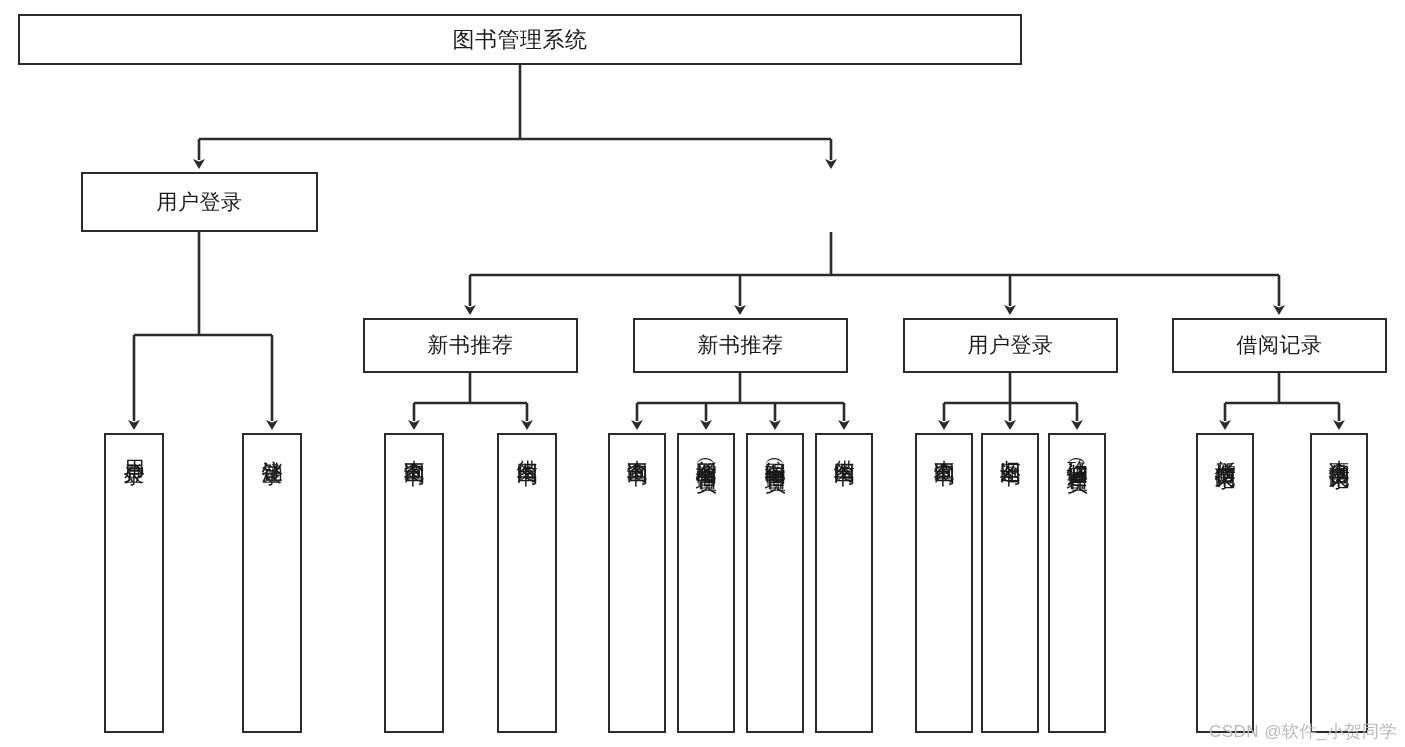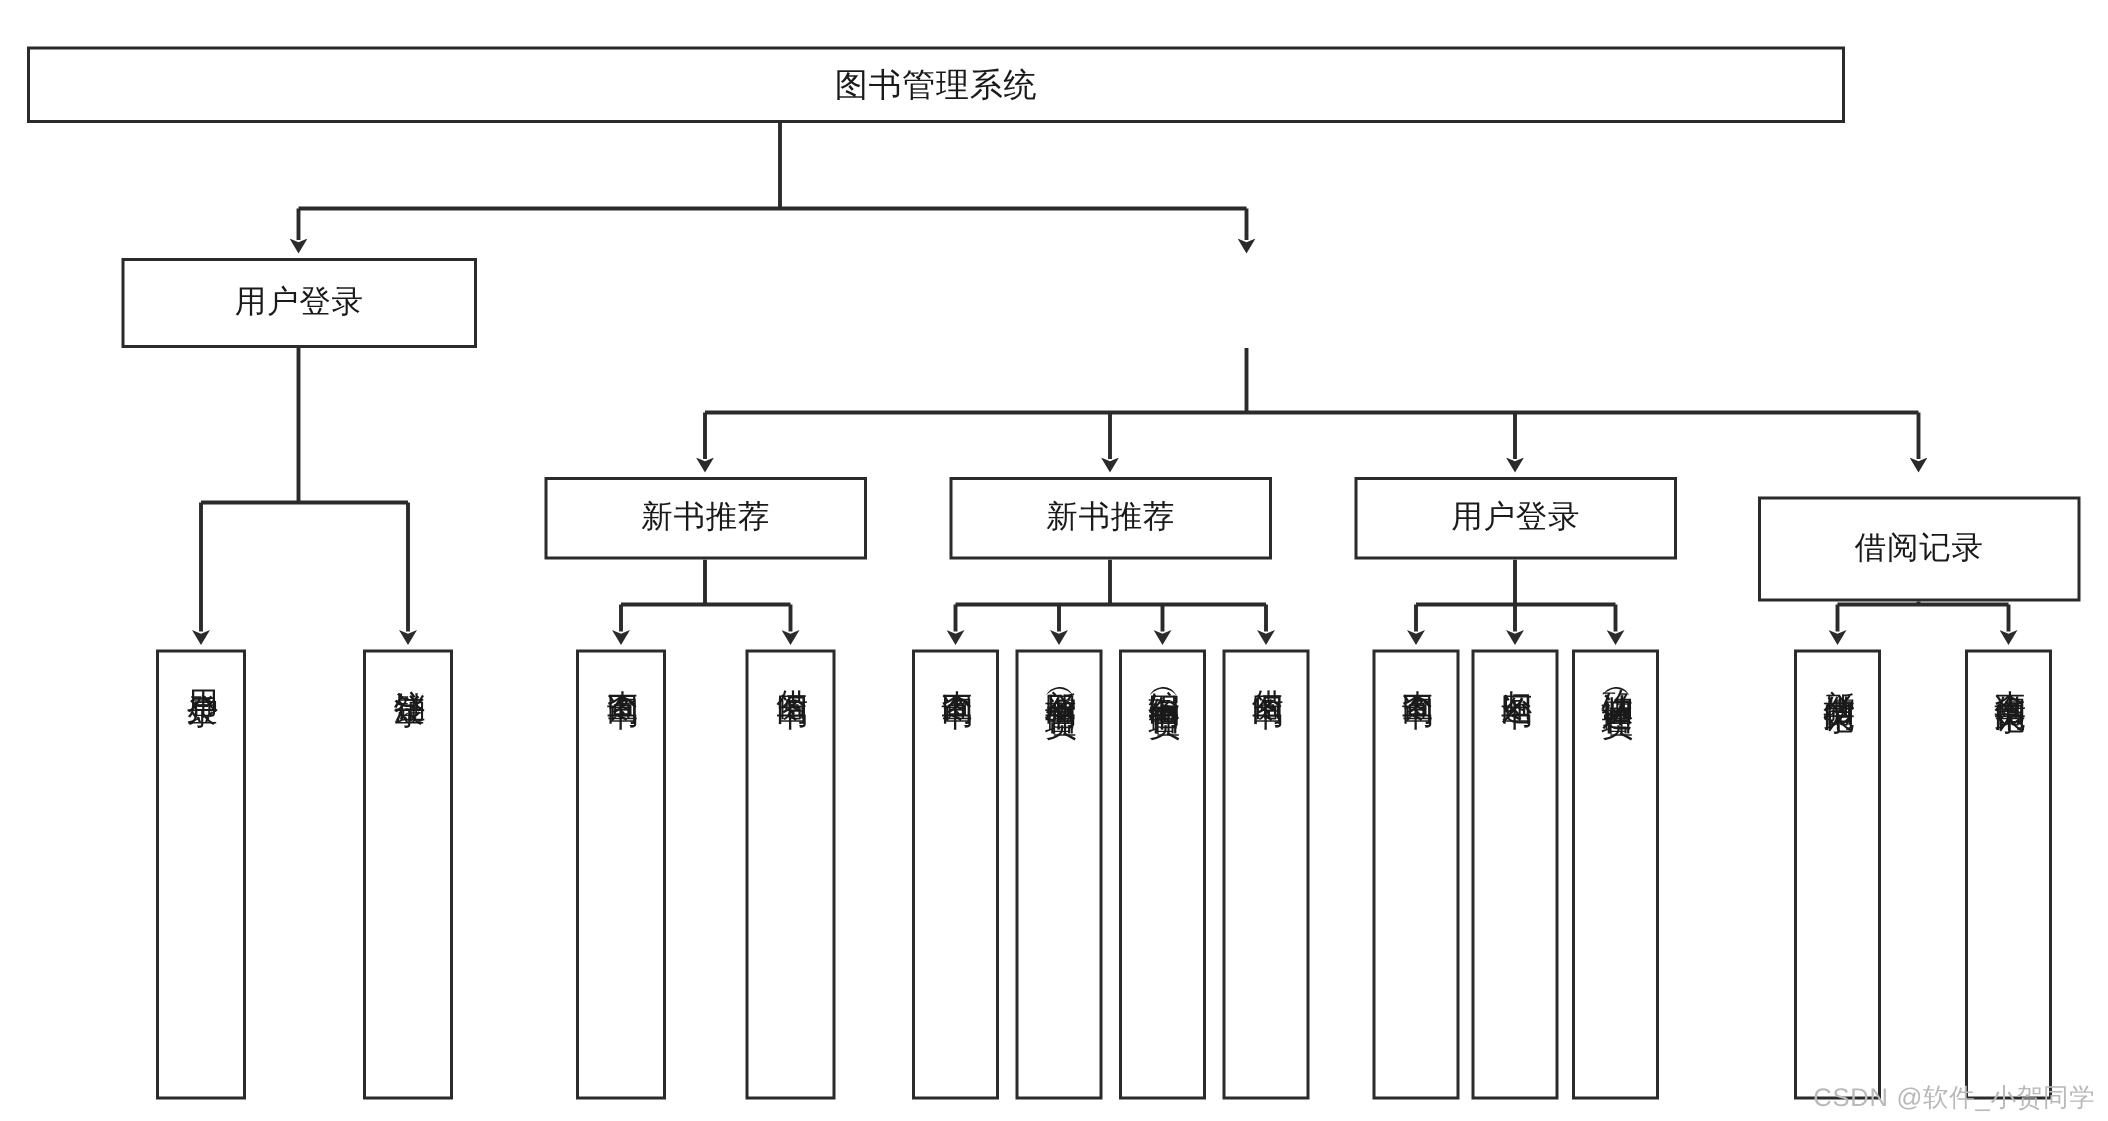--- a/index.html
+++ b/index.html
@@ -119,42 +119,42 @@
       <path d="M1010,403 L1010,421" marker-end="url(#arrow)"></path>
       <path d="M1077,403 L1077,421" marker-end="url(#arrow)"></path>
 
       <path d="M1279,373 L1279,403"></path>
       <path d="M1225,403 L1339,403"></path>
       <path d="M1225,403 L1225,421" marker-end="url(#arrow)"></path>
       <path d="M1339,403 L1339,421" marker-end="url(#arrow)"></path>
     </g>
   </svg>
 
-  <div class="node root horizontal" style="left:18px; top:31px; width:1212px; height:51px;">
+  <div class="node root horizontal" style="left:18px; top:14px; width:1004px; height:51px;">
     <span class="label">图书管理系统</span>
   </div>
 
   <div class="node horizontal" style="left:81px; top:172px; width:237px; height:60px;">
     <span class="label">用户登录</span>
   </div>
 
 
   <div class="node horizontal" style="left:363px; top:318px; width:215px; height:55px;">
     <span class="label">新书推荐</span>
   </div>
 
   <div class="node horizontal" style="left:633px; top:318px; width:215px; height:55px;">
     <span class="label">新书推荐</span>
   </div>
 
   <div class="node horizontal" style="left:903px; top:318px; width:215px; height:55px;">
     <span class="label">用户登录</span>
   </div>
 
-  <div class="node horizontal" style="left:1172px; top:331px; width:215px; height:70px;">
+  <div class="node horizontal" style="left:1172px; top:318px; width:215px; height:55px;">
     <span class="label">借阅记录</span>
   </div>
 
   <div class="node vertical" style="left:104px; top:433px; width:60px; height:300px;">
     <span class="label">用户登录</span>
   </div>
 
   <div class="node vertical" style="left:242px; top:433px; width:60px; height:300px;">
     <span class="label">注销登录</span>
   </div>

